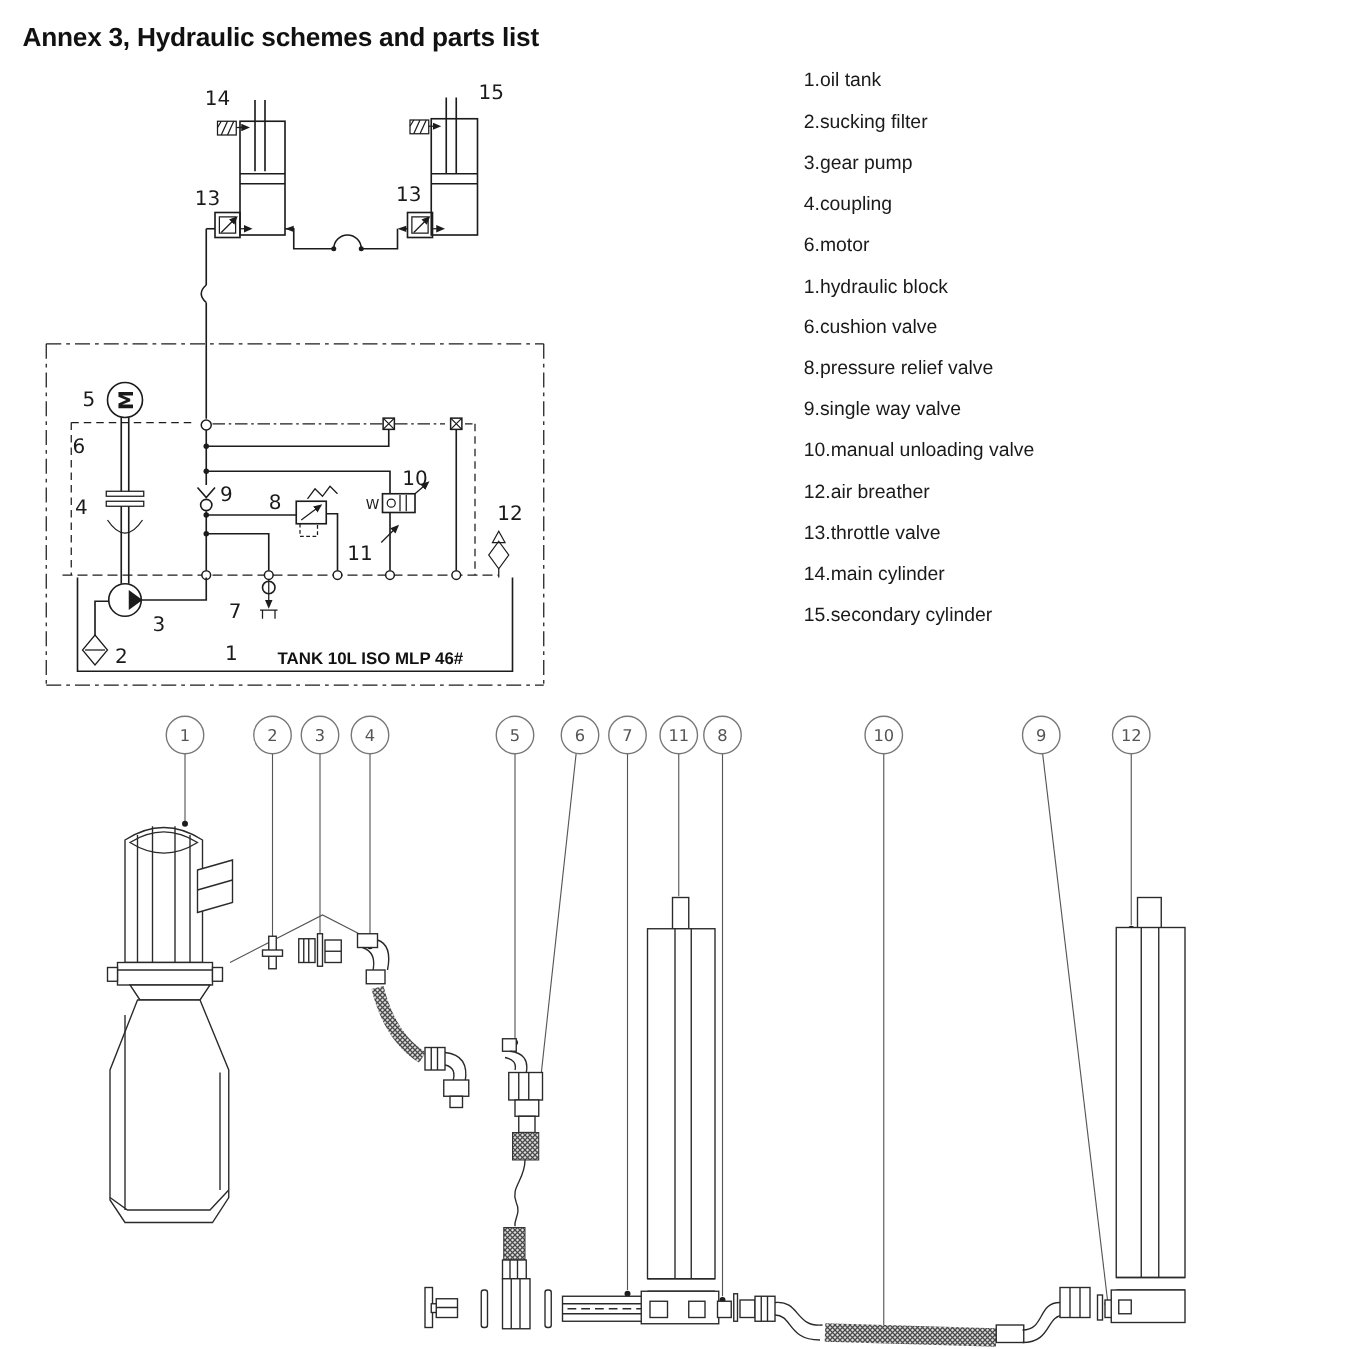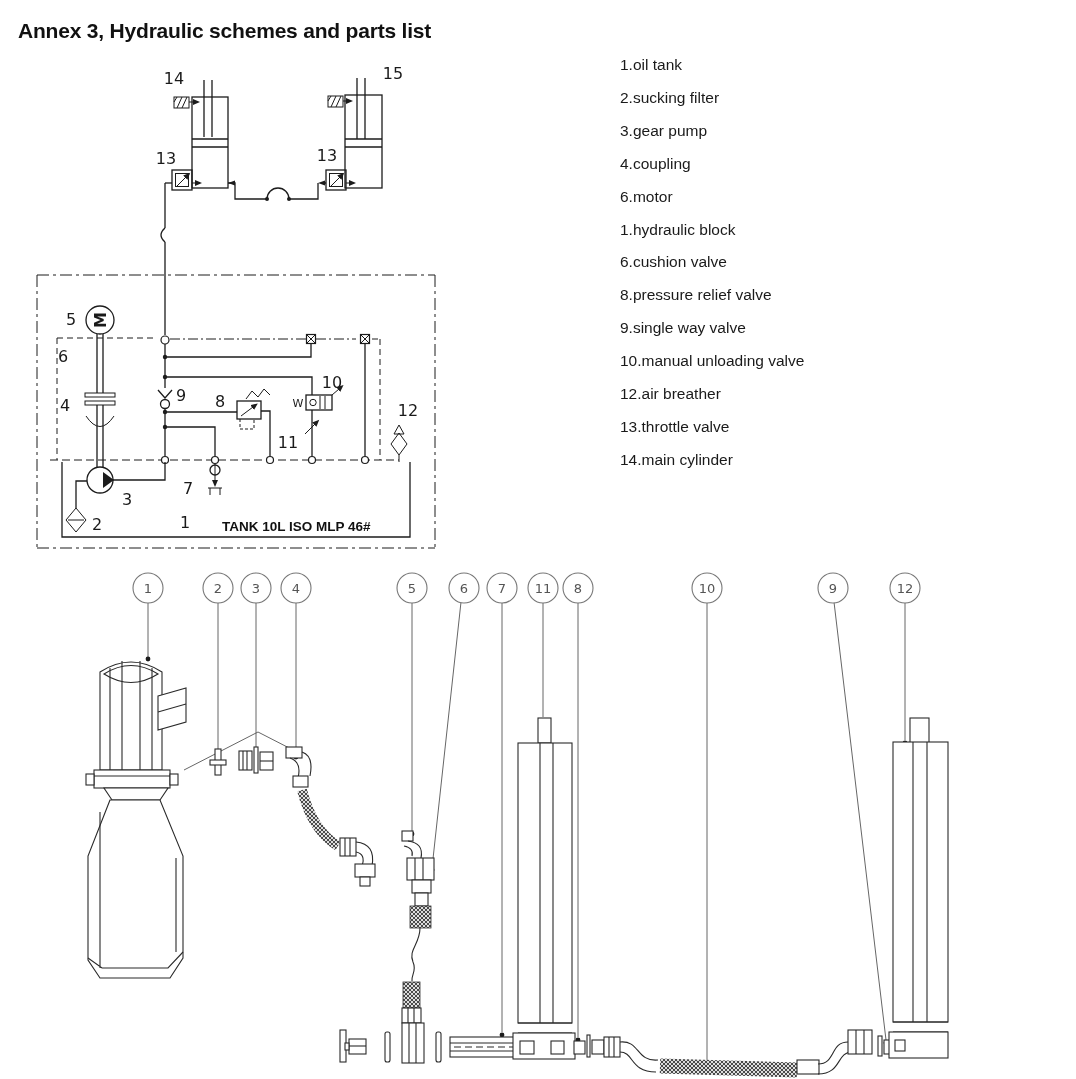--- a/index.html
+++ b/index.html
@@ -1,20 +1,20 @@
 <!DOCTYPE html>
 <html><head>
 <meta charset="utf-8">
 <style>
   html,body{margin:0;padding:0;background:#fff;}
   body{width:1076px;height:1079px;position:relative;overflow:hidden;
        font-family:"Liberation Sans",sans-serif;color:#1a1a1a;}
   .page-title{position:absolute;left:18px;top:5px;font-size:21px;font-weight:bold;
        letter-spacing:-0.2px;color:#111;}
-  .parts-list{position:absolute;left:620px;top:49px;}
+  .parts-list{position:absolute;left:643px;top:49px;}
   .parts-list .item{font-size:15.5px;line-height:32.9px;white-space:nowrap;color:#1a1a1a;}
   svg{position:absolute;left:0;top:0;}
   .ink{stroke:#1c1c1c;fill:none;stroke-width:1.3;}
   .ink-thin{stroke:#1c1c1c;fill:none;stroke-width:1;}
   .part{stroke:#2a2a2a;fill:#fff;stroke-width:1.1;}
   .partline{stroke:#2a2a2a;fill:none;stroke-width:1.1;}
   .leader{stroke:#555;fill:none;stroke-width:0.9;}
   .callout-circle{stroke:#777;fill:#fff;stroke-width:1.1;}
   .callout-num{font-family:"DejaVu Sans",sans-serif;font-size:13px;fill:#555;text-anchor:middle;}
   .slabel{font-family:"DejaVu Sans",sans-serif;font-size:16px;fill:#1a1a1a;text-anchor:middle;}
@@ -397,13 +397,14 @@
   <div class="item">4.coupling</div>
   <div class="item">6.motor</div>
   <div class="item">1.hydraulic block</div>
   <div class="item">6.cushion valve</div>
   <div class="item">8.pressure relief valve</div>
   <div class="item">9.single way valve</div>
   <div class="item">10.manual unloading valve</div>
   <div class="item">12.air breather</div>
   <div class="item">13.throttle valve</div>
   <div class="item">14.main cylinder</div>
+  <div class="item">15.secondary cylinder</div>
 </div>
 
 </body></html>

